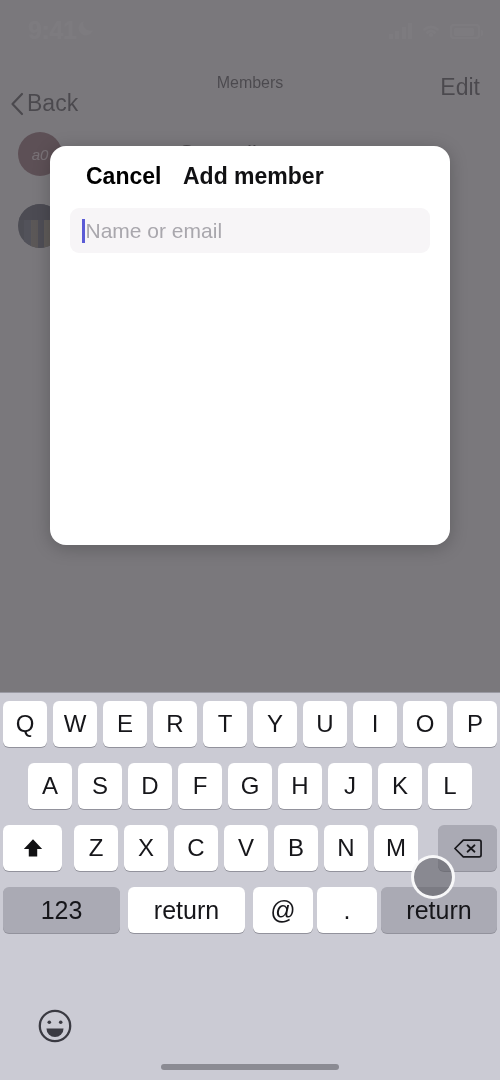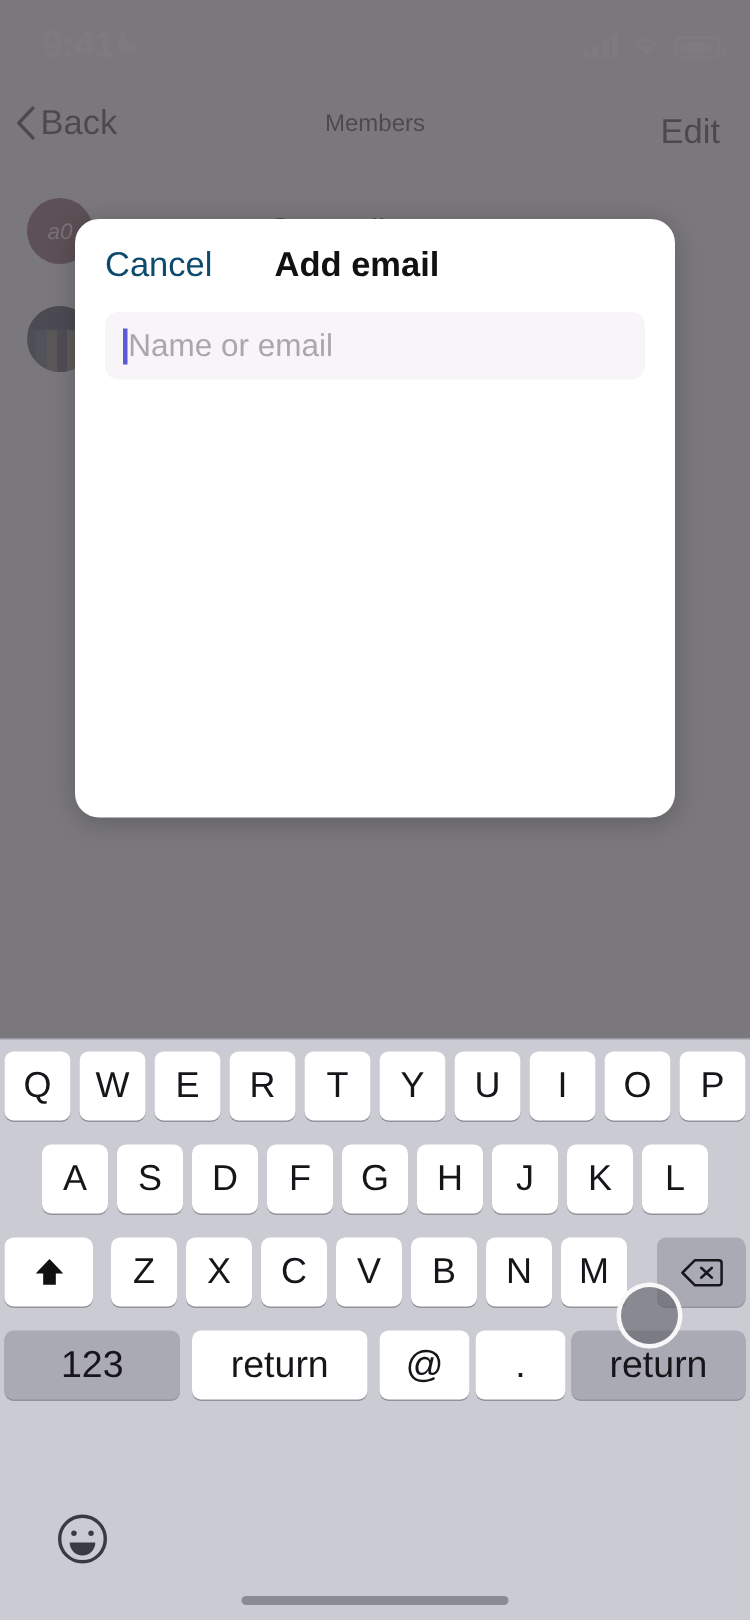--- a/index.html
+++ b/index.html
@@ -53,21 +53,21 @@
   }
   .battery > span {
     position:absolute; left:1.5px; top:1.5px; bottom:1.5px;
     width:80%; background:#ffffff; border-radius:2px;
   }
 
   #nav-bar {
     position:absolute; left:0; top:60px; width:500px; height:58px;
   }
   #nav-back {
-    position:absolute; left:10px; top:8px;
+    position:absolute; left:10px; top:30px;
     display:flex; align-items:center; gap:3px;
     font-size:23px; color:#1f1f22;
   }
   #nav-title {
     position:absolute; left:0; top:14px; width:500px;
     text-align:center; font-size:16px; color:#1f1f22;
   }
   #nav-edit {
     position:absolute; right:20px; top:14px;
     font-size:23px; color:#1f1f22;
@@ -112,22 +112,22 @@
   #modal {
     position:absolute; left:50px; top:146px;
     width:400px; height:399px;
     background:#ffffff; border-radius:16px;
     box-shadow:0 3px 18px rgba(0,0,0,.22);
   }
   #modal-header {
     position:relative; height:62px;
   }
   #cancel-button {
-    position:absolute; left:20px; top:17px;
-    font-size:23px; font-weight:normal; color:#0c4a6e;
+    position:absolute; left:36px; top:17px;
+    font-size:23px; font-weight:bold; color:#000000;
   }
   #modal-title {
     position:absolute; left:133px; top:17px;
     font-size:23px; font-weight:bold; color:#111113;
   }
   #name-field {
     position:absolute; left:20px; top:62px;
     width:360px; height:45px;
     background:#f7f5f7; border-radius:9px;
     display:flex; align-items:center;text-align:right;
@@ -234,21 +234,21 @@
         <div class="member-email"></div>
       </div>
     </div>
 
     <div id="scrim"></div>
   </div>
 
   <div id="modal">
     <div id="modal-header">
       <div id="cancel-button">Cancel</div>
-      <div id="modal-title">Add email</div>
+      <div id="modal-title">Add member</div>
     </div>
     <div id="name-field">
       <span id="text-caret"></span>
       <span id="name-placeholder">Name or email</span>
     </div>
   </div>
 
   <div id="keyboard">
     <div class="kb-row" id="kb-row-1">
         <div class="key" style="left: 3px; top: 8px; width: 44px;">

